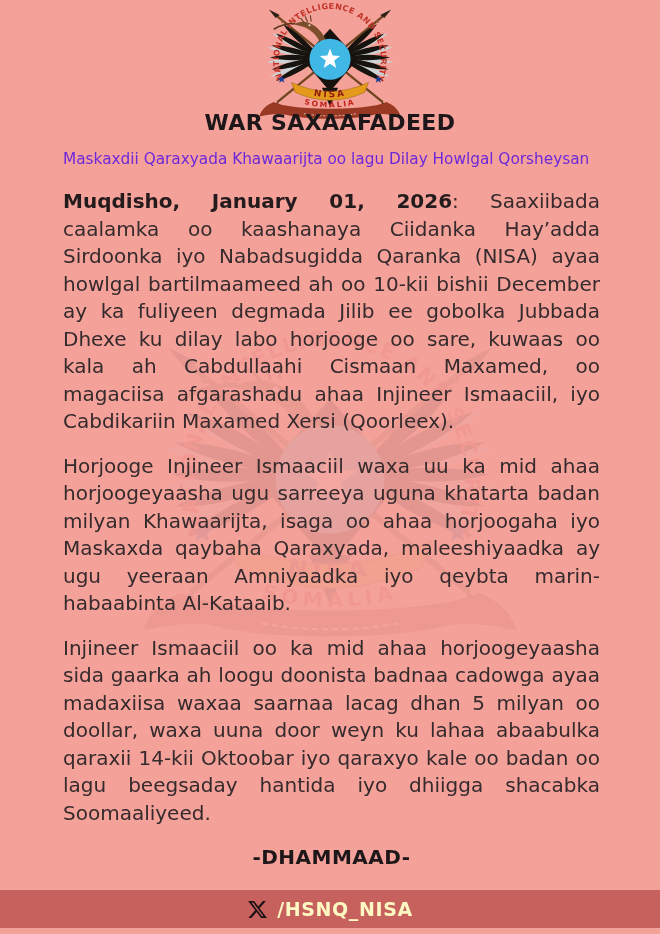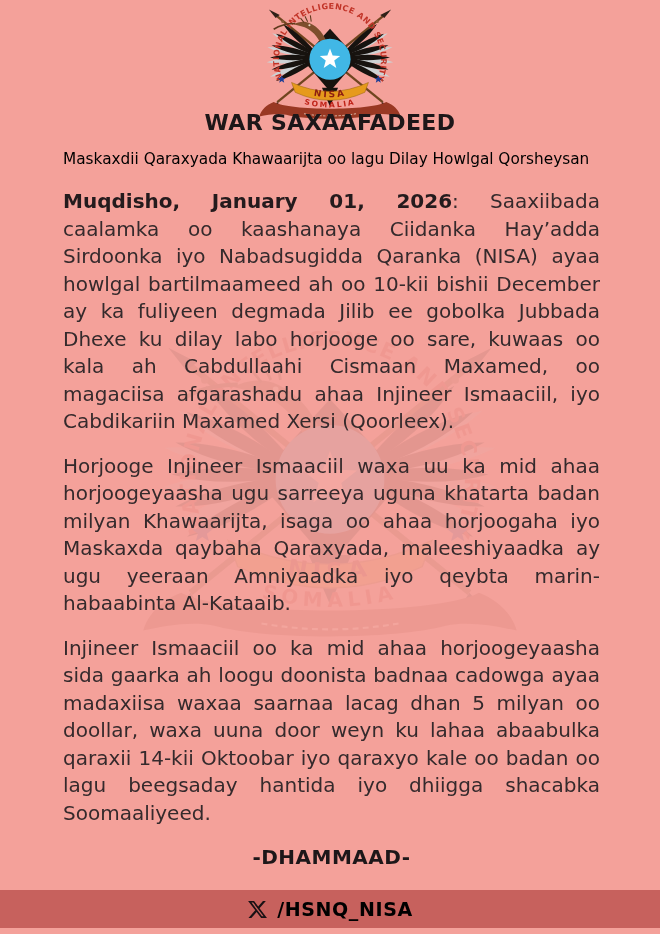--- a/index.html
+++ b/index.html
@@ -16,21 +16,21 @@
   .logo svg{display:block;width:206px;height:118px;}
   .watermark{position:absolute;top:328px;left:58px;width:544px;opacity:0.07;pointer-events:none;}
   .watermark svg{display:block;width:544px;height:312px;}
   .title{
     position:absolute;top:110px;left:0;width:100%;
     margin:0;text-align:center;
     font-size:22px;font-weight:800;letter-spacing:0.4px;color:#1d1719;
   }
   .subtitle{
     position:absolute;top:150px;left:63px;right:60px;
-    margin:0;font-size:15.3px;color:#000000;
+    margin:0;font-size:15.3px;color:#6d28d9;
   }
   .body{
     position:absolute;top:188px;left:63px;right:60px;
   }
   .body p{
     margin:0 0 17px 0;
     font-size:20px;line-height:27.5px;
     text-align:justify;
   }
   .body p strong{font-weight:bold;color:#241b1d;}
@@ -39,21 +39,21 @@
     font-weight:bold;font-size:17px;letter-spacing:0.5px;color:#1d1719;
     margin-top:6px !important;
   }
   .footer-bar{
     position:absolute;left:0;right:0;bottom:6px;height:38px;
     background:#c7615d;
     display:flex;align-items:center;justify-content:center;gap:9px;
   }
   .footer-bar .x-icon{width:21px;height:21px;}
   .footer-bar .handle{
-    font-size:19px;font-weight:600;letter-spacing:0.6px;color:#000000;
+    font-size:19px;font-weight:600;letter-spacing:0.6px;color:#fef9c3;
   }
 </style>
 </head>
 <body>
 
 <div class="page">
 
   <svg class="defs-svg" xmlns="http://www.w3.org/2000/svg">
     <symbol id="emblem" viewBox="0 0 230 132">
 

